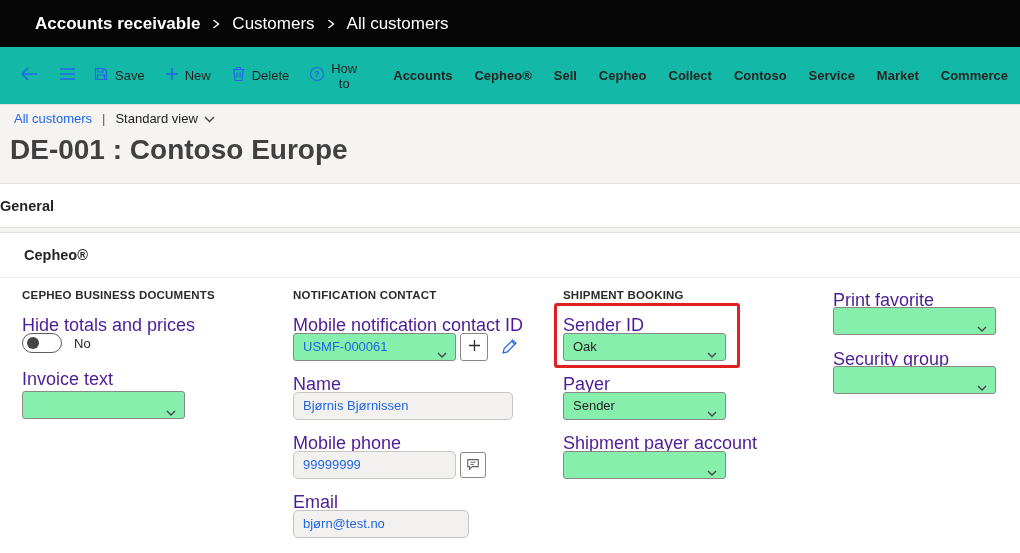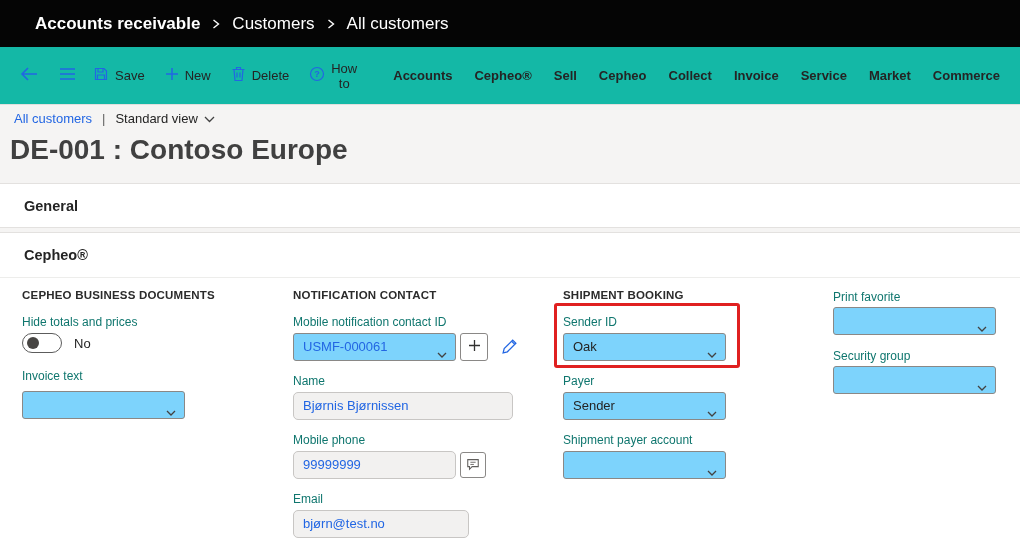--- a/index.html
+++ b/index.html
@@ -35,33 +35,33 @@
   .viewsep { color:#616161; margin:0 10px; }
   .viewsel { display:flex; align-items:center; gap:6px; color:#242424; cursor:pointer; }
   .title { position:absolute; left:10px; top:134px; font-size:28px;
     font-weight:700; color:#404040; }
 
   
   .section-bar { position:absolute; left:0; width:1020px; background:#fff;
     border-top:1px solid #e3e1df; border-bottom:1px solid #e3e1df;
     display:flex; align-items:center; cursor:pointer; }
   .section-bar .sec-label { font-size:14.5px; font-weight:700; color:#242424;
-    margin-left:24px; }
+    }
   .sec-general { top:183px; height:45px; }
   .sec-cepheo-body { position:absolute; left:0; top:232px; width:1020px;
     height:321px; background:#fff; border-top:1px solid #e3e1df; }
   .sec-cepheo-head { position:absolute; left:0; top:232px; width:1020px;
     height:46px; border-bottom:1px solid #ededeb; display:flex; align-items:center; cursor:pointer; }
   .sec-cepheo-head .sec-label { font-size:14.5px; font-weight:700; color:#242424; margin-left:24px; }
 
   
   .gheader { position:absolute; font-size:11.5px; font-weight:700;
     color:#2b2b2b; letter-spacing:.2px; }
-  .flabel { position:absolute; font-size:12px; color:#0f766e; }
-  .combo { position:absolute; width:163px; height:28px; background:#7dd3fc;
+  .flabel { position:absolute; font-size:18px; color:#4c1d95; }
+  .combo { position:absolute; width:163px; height:28px; background:#86efac;
     border:1px solid #8a8886; border-radius:3px; cursor:pointer; }
   .combo .val { position:absolute; left:9px; top:0; line-height:26px;
     font-size:13px; color:#242424; white-space:nowrap; }
   .combo.blue .val { color:#2266E3; }
   .combo .chev { position:absolute; right:8px; top:10px; }
   .disabled-field { position:absolute; height:28px; background:#f2f1f0;
     border:1px solid #c8c6c4; border-radius:5px; }
   .disabled-field .val { position:absolute; left:9px; top:0; line-height:26px;
     font-size:13px; color:#2266E3; white-space:nowrap; }
   .toggle { position:absolute; left:22px; top:333px; width:40px; height:20px;
@@ -149,21 +149,21 @@
       </span>
       <span>How to</span>
     </button>
     <div class="tb-divider"></div>
     <nav class="tabs">
       <span class="tab">Accounts</span>
       <span class="tab">Cepheo®</span>
       <span class="tab">Sell</span>
       <span class="tab">Cepheo</span>
       <span class="tab">Collect</span>
-      <span class="tab">Invoice</span>
+      <span class="tab">Contoso</span>
       <span class="tab">Service</span>
       <span class="tab">Market</span>
       <span class="tab">Commerce</span>
     </nav>
   </div>
 
   <div class="viewrow">
     <span class="link">All customers</span>
     <span class="viewsep">|</span>
     <span class="viewsel">

